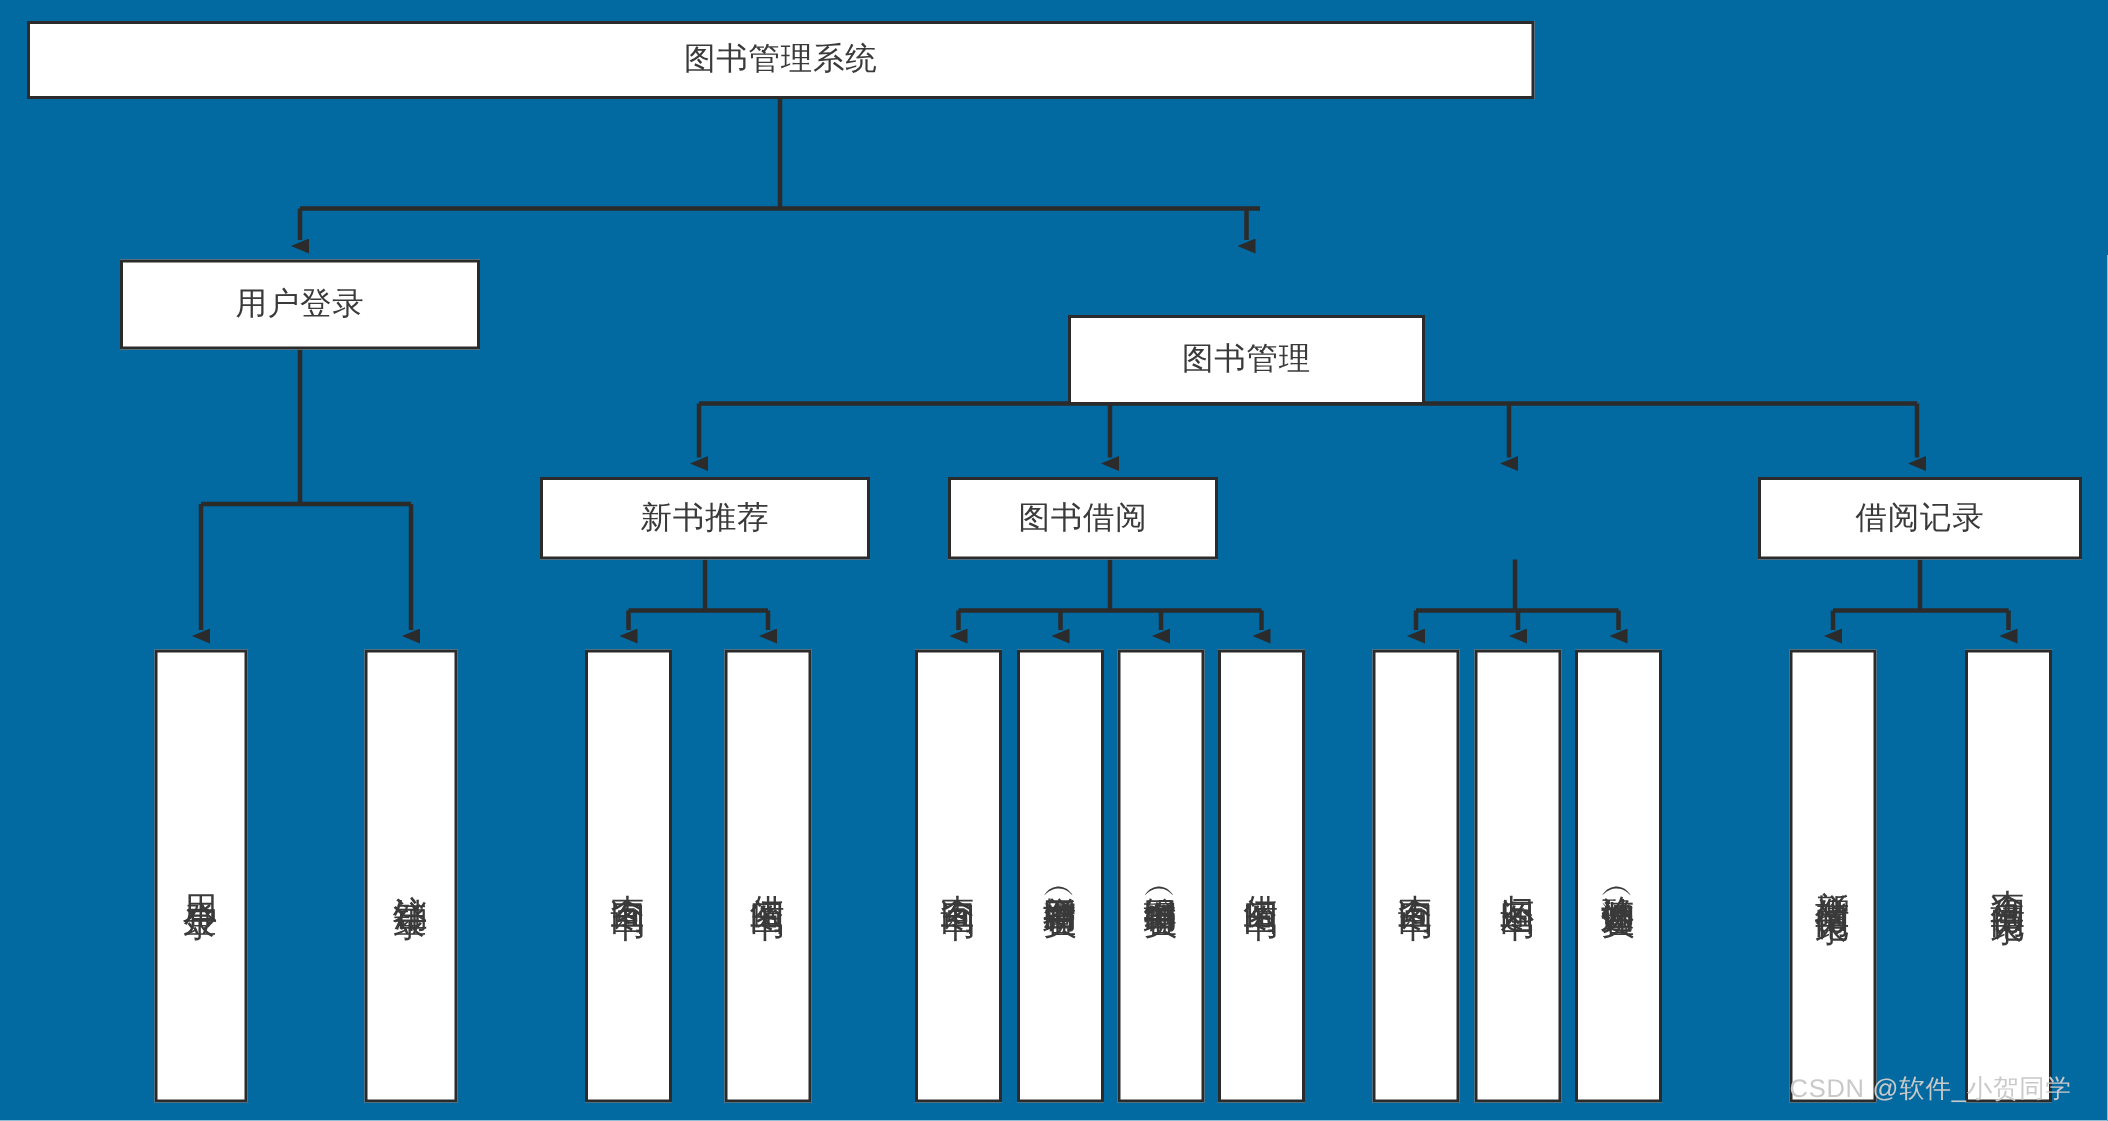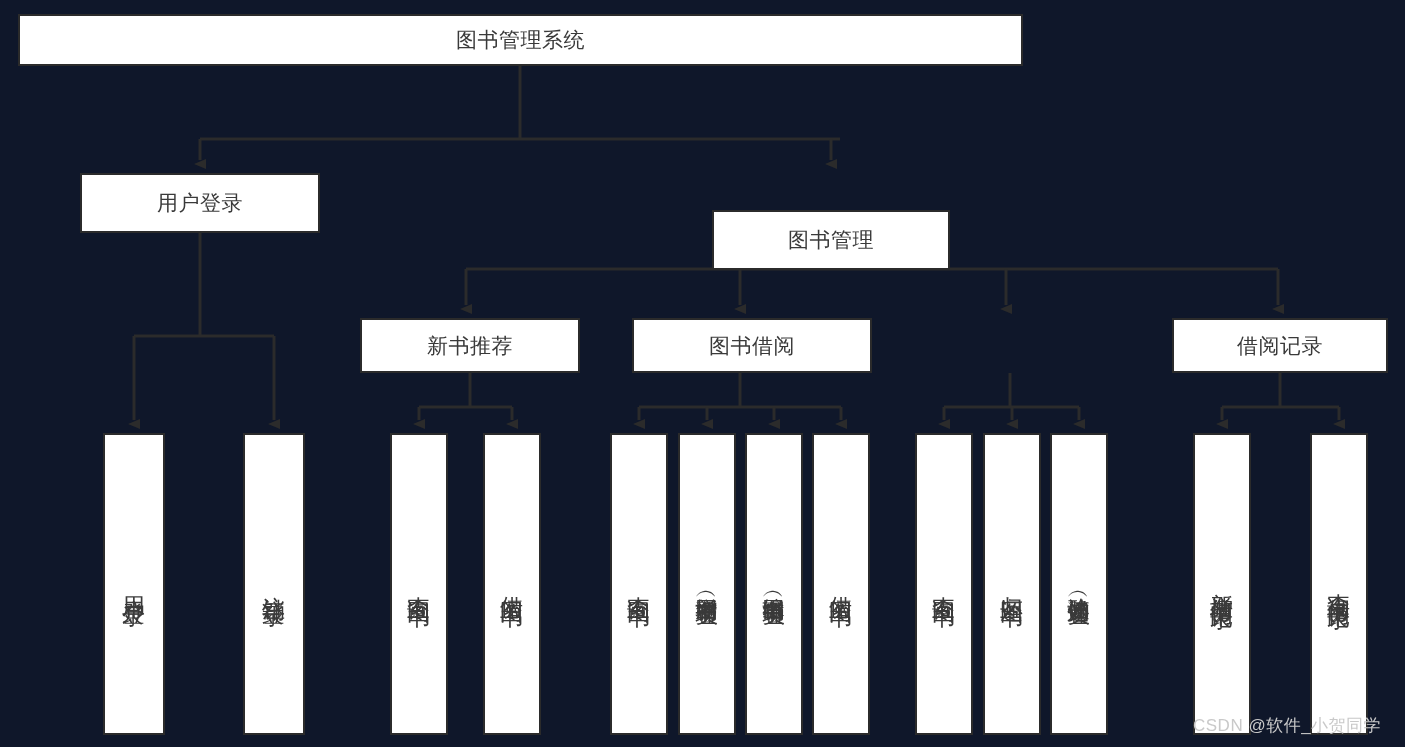--- a/index.html
+++ b/index.html
@@ -7,21 +7,21 @@
     padding: 0;
     background: #ffffff;
   }
   body {
     font-family: "Liberation Sans", "DejaVu Sans", sans-serif;
   }
   #canvas {
     position: relative;
     width: 1405px;
     height: 747px;
-    background: #0f172a;
+    background: #0369a1;
     overflow: hidden;
   }
   #edges {
     position: absolute;
     left: 0;
     top: 0;
     width: 1405px;
     height: 747px;
     pointer-events: none;
   }
@@ -115,21 +115,21 @@
       <path d="M1339,407 L1339,420" marker-end="url(#arrow)"></path>
     </g>
   </svg>
 
   <div class="node h" style="left:18px;top:14px;width:1005px;height:52px;">图书管理系统</div>
 
   <div class="node h" style="left:80px;top:173px;width:240px;height:60px;">用户登录</div>
   <div class="node h" style="left:712px;top:173px;width:238px;height:60px;margin-top:37px;">图书管理</div>
 
   <div class="node h" style="left:360px;top:318px;width:220px;height:55px;">新书推荐</div>
-  <div class="node h" style="left:632px;top:318px;width:240px;height:55px;">图书借阅</div>
+  <div class="node h" style="left:632px;top:318px;width:180px;height:55px;">图书借阅</div>
   <div class="node h" style="left:1172px;top:318px;width:216px;height:55px;">借阅记录</div>
 
   <div class="node v" style="left:103px;top:433px;width:62px;height:302px;">用户登录</div>
   <div class="node v" style="left:243px;top:433px;width:62px;height:302px;">注销登录</div>
 
   <div class="node v" style="left:390px;top:433px;width:58px;height:302px;">查询图书</div>
   <div class="node v" style="left:483px;top:433px;width:58px;height:302px;">借阅图书</div>
 
   <div class="node v" style="left:610px;top:433px;width:58px;height:302px;">查询图书</div>
   <div class="node v tight" style="left:678px;top:433px;width:58px;height:302px;">新增图书（管理员）</div>

